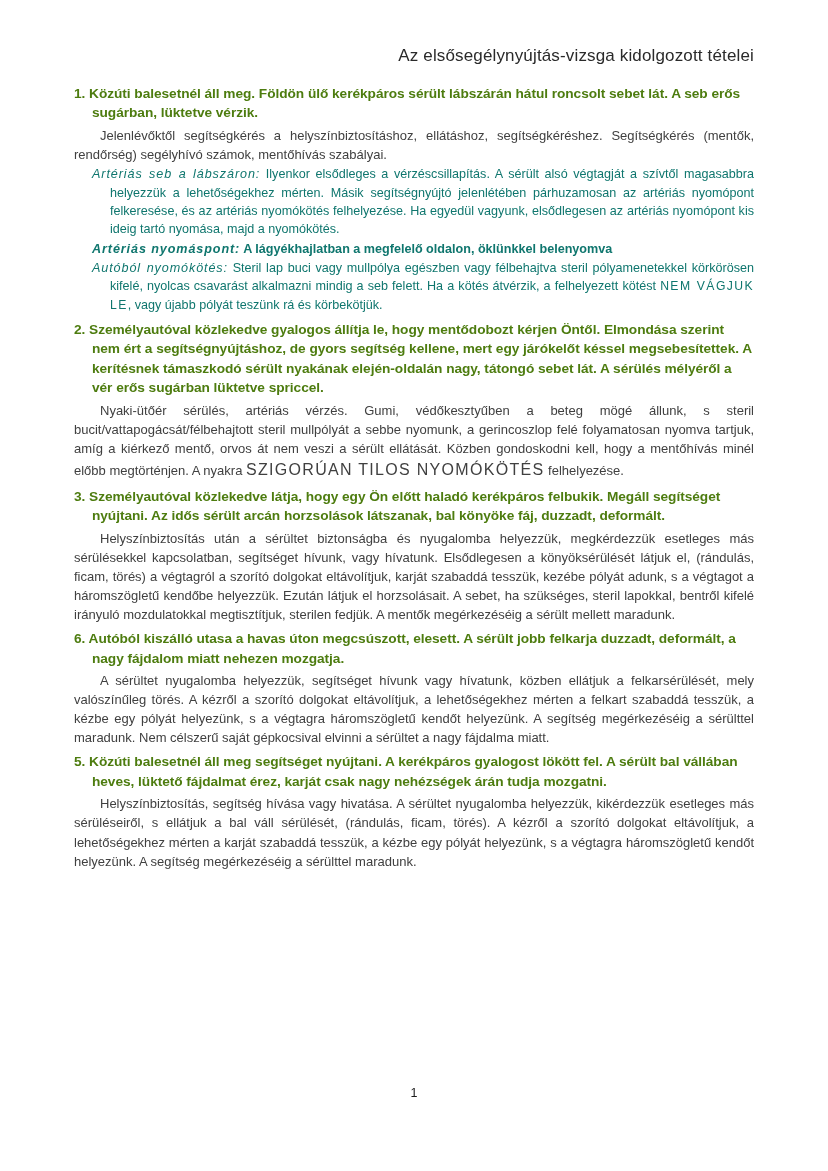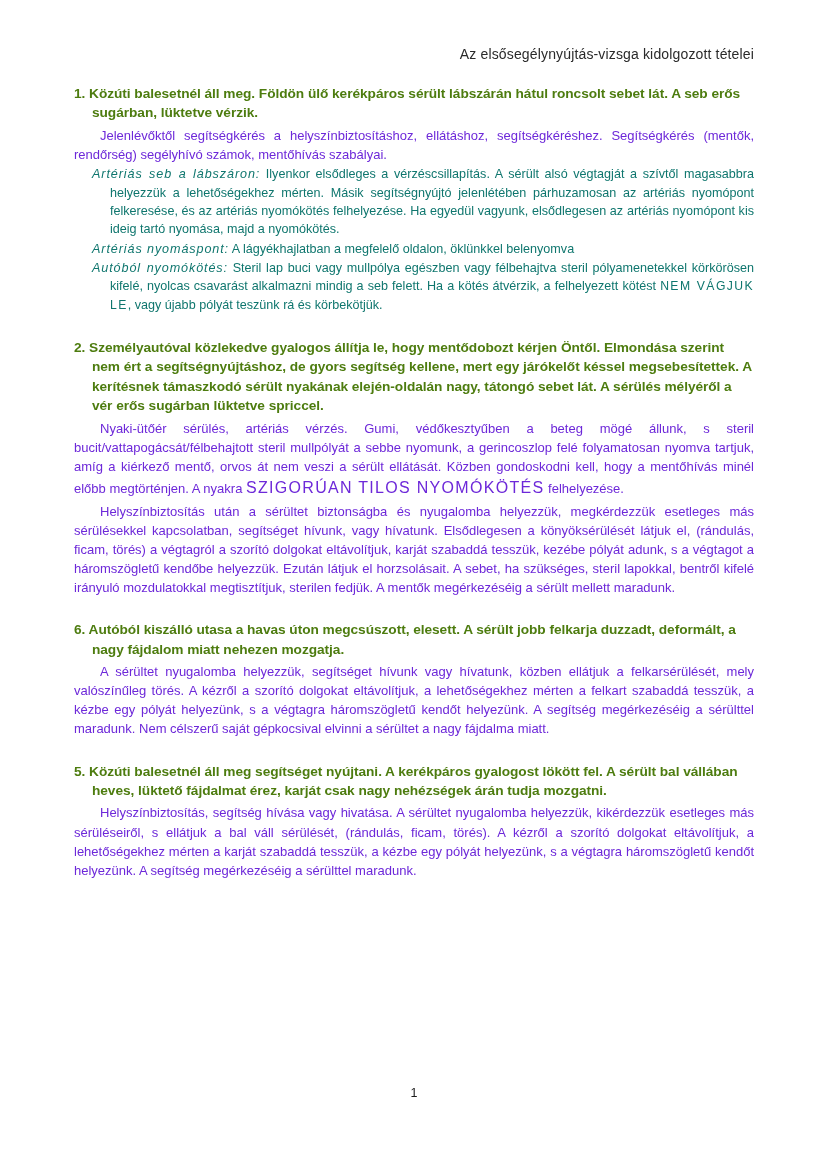--- a/index.html
+++ b/index.html
@@ -19,21 +19,21 @@
     box-sizing: border-box;
     background: #ffffff;
     overflow: hidden;
   }
   .page-header {
     position: absolute;
     top: 46px;
     left: 74px;
     right: 74px;
     text-align: right;
-    font-size: 14px;
+    font-size: 17px;
     letter-spacing: 0.15px;
     color: #2a2a2a;
   }
   .content {
     position: absolute;
     top: 84px;
     left: 74px;
     width: 680px;
   }
   .item {
@@ -43,41 +43,42 @@
     font-size: 13.7px;
     font-weight: bold;
     line-height: 1.42;
     margin: 0 0 3px 0;
     padding-left: 18px;
     text-indent: -18px;
     color: #4d7c0f;
     letter-spacing: -0.05px;
   }
   .item + .item > h2.item-title {
-    margin-top: 23px;
+    margin-top: 5px;
   }
   p.body-par {
     font-size: 13px;
     line-height: 1.47;
     margin: 0;
     text-align: justify;
     text-indent: 26px;
-    color: #6d28d9;
+    color: #404040;
   }
   .sub-block {
     font-size: 12.6px;
     line-height: 1.46;
     margin: 1px 0 0 0;
     padding-left: 36px;
     text-indent: -18px;
     text-align: justify;
     color: #0f766e;
   }
   .sub-block.no-justify {
     text-align: left;
+    font-weight: bold;
   }
   .term {
     font-style: italic;
     letter-spacing: 0.9px;
   }
   .spaced-caps {
     letter-spacing: 1.4px;
     font-size: 12.2px;
   }
   .spaced-caps-lg {
@@ -110,20 +111,21 @@
       <p class="sub-block no-justify"><span class="term">Artériás nyomáspont:</span><span> A lágyékhajlatban a megfelelő oldalon, öklünkkel belenyomva</span></p>
       <p class="sub-block"><span class="term">Autóból nyomókötés:</span><span> Steril lap buci vagy mullpólya egészben vagy félbehajtva steril pólyamenetekkel körkörösen kifelé, nyolcas csavarást alkalmazni mindig a seb felett. Ha a kötés átvérzik, a felhelyezett kötést </span><span class="spaced-caps">NEM VÁGJUK LE</span><span>, vagy újabb pólyát teszünk rá és körbekötjük.</span></p>
     </section>
 
     <section class="item">
       <h2 class="item-title">2. Személyautóval közlekedve gyalogos állítja le, hogy mentődobozt kérjen Öntől. Elmondása szerint nem ért a segítségnyújtáshoz, de gyors segítség kellene, mert egy járókelőt késsel megsebesítettek. A kerítésnek támaszkodó sérült nyakának elején-oldalán nagy, tátongó sebet lát. A sérülés mélyéről a vér erős sugárban lüktetve spriccel.</h2>
       <p class="body-par"><span>Nyaki-ütőér sérülés, artériás vérzés. Gumi, védőkesztyűben a beteg mögé állunk, s steril bucit/vattapogácsát/félbehajtott steril mullpólyát a sebbe nyomunk, a gerincoszlop felé folyamatosan nyomva tartjuk, amíg a kiérkező mentő, orvos át nem veszi a sérült ellátását. Közben gondoskodni kell, hogy a mentőhívás minél előbb megtörténjen. A nyakra </span><span class="spaced-caps-lg">SZIGORÚAN TILOS NYOMÓKÖTÉS</span><span> felhelyezése.</span></p>
     </section>
 
     <section class="item">
+      <h2 class="item-title">3. Személyautóval közlekedve látja, hogy egy Ön előtt haladó kerékpáros felbukik. Megáll segítséget nyújtani. Az idős sérült arcán horzsolások látszanak, bal könyöke fáj, duzzadt, deformált.</h2>
       <p class="body-par">Helyszínbiztosítás után a sérültet biztonságba és nyugalomba helyezzük, megkérdezzük esetleges más sérülésekkel kapcsolatban, segítséget hívunk, vagy hívatunk. Elsődlegesen a könyöksérülését látjuk el, (rándulás, ficam, törés) a végtagról a szorító dolgokat eltávolítjuk, karját szabaddá tesszük, kezébe pólyát adunk, s a végtagot a háromszögletű kendőbe helyezzük. Ezután látjuk el horzsolásait. A sebet, ha szükséges, steril lapokkal, bentről kifelé irányuló mozdulatokkal megtisztítjuk, sterilen fedjük. A mentők megérkezéséig a sérült mellett maradunk.</p>
     </section>
 
     <section class="item">
       <h2 class="item-title">6. Autóból kiszálló utasa a havas úton megcsúszott, elesett. A sérült jobb felkarja duzzadt, deformált, a nagy fájdalom miatt nehezen mozgatja.</h2>
       <p class="body-par">A sérültet nyugalomba helyezzük, segítséget hívunk vagy hívatunk, közben ellátjuk a felkarsérülését, mely valószínűleg törés. A kézről a szorító dolgokat eltávolítjuk, a lehetőségekhez mérten a felkart szabaddá tesszük, a kézbe egy pólyát helyezünk, s a végtagra háromszögletű kendőt helyezünk. A segítség megérkezéséig a sérülttel maradunk. Nem célszerű saját gépkocsival elvinni a sérültet a nagy fájdalma miatt.</p>
     </section>
 
     <section class="item">
       <h2 class="item-title">5. Közúti balesetnél áll meg segítséget nyújtani. A kerékpáros gyalogost lökött fel. A sérült bal vállában heves, lüktető fájdalmat érez, karját csak nagy nehézségek árán tudja mozgatni.</h2>

